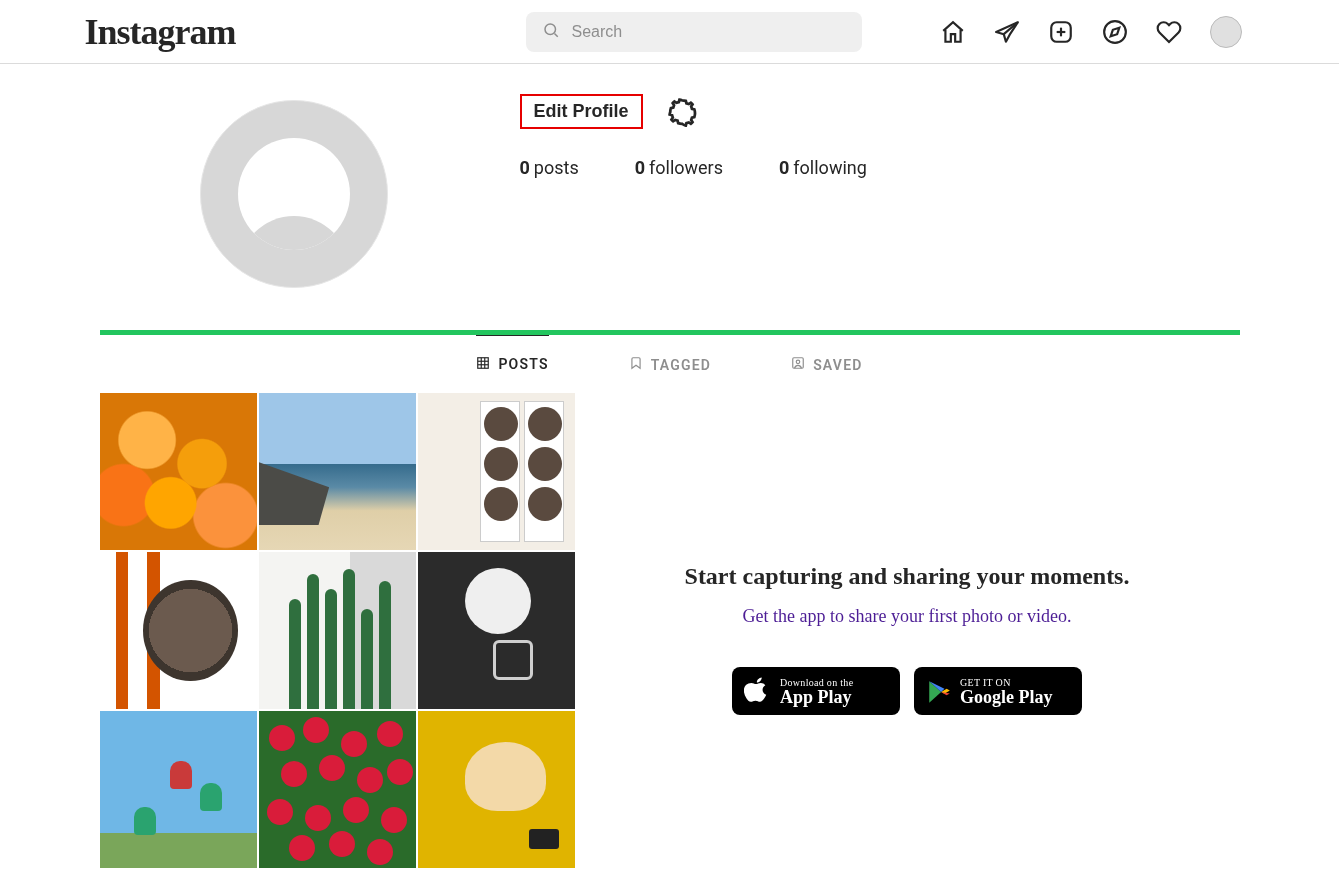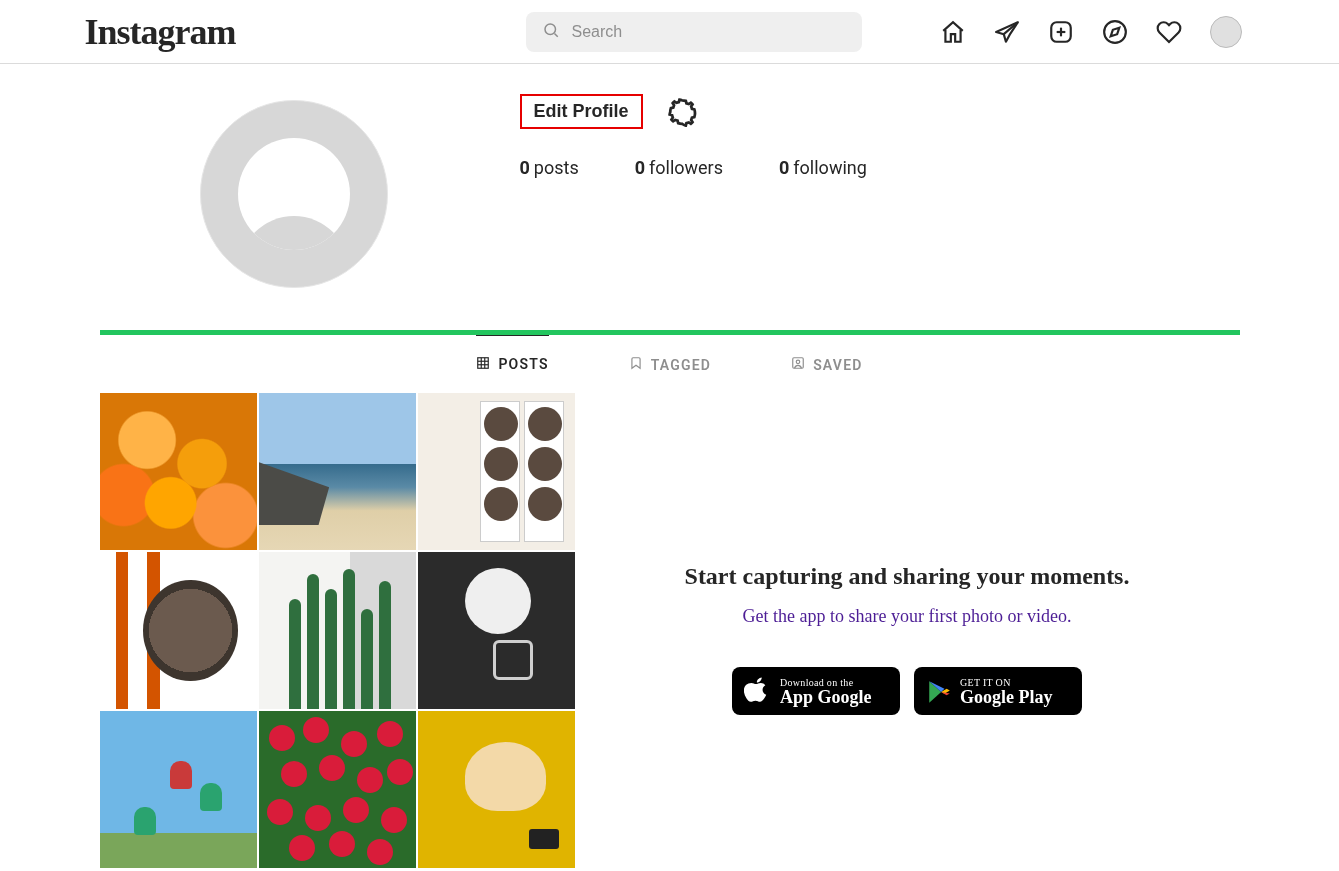--- a/index.html
+++ b/index.html
@@ -233,21 +233,21 @@
       <p>Get the app to share your first photo or video.</p>
       <div class="store-buttons">
         <div class="store-btn">
           <span>
             <svg viewBox="0 0 24 24" fill="#fff">
                 <path d="M16.365 1.43c0 1.14-.42 2.2-1.11 3.01-.84.98-2.22 1.74-3.36 1.65-.15-1.11.42-2.28 1.11-3.01.78-.86 2.13-1.5 3.36-1.65zM20.5 17.42c-.57 1.26-.84 1.82-1.56 2.94-1.02 1.56-2.46 3.5-4.23 3.52-1.59.02-2-.99-4.14-.98-2.15.01-2.6 1-4.19.98-1.78-.02-3.14-1.78-4.16-3.34C-.69 16.2-.99 11.1 1.79 8.38c1.3-1.27 3.35-2.01 5.06-2.01 1.74 0 2.83 1 4.27 1 1.39 0 2.24-1 4.27-1 1.52 0 3.13.83 4.28 2.26-3.76 2.06-3.15 7.44.83 8.79z"></path>
               </svg>
           </span>
           <div>
             <div class="small">Download on the</div>
-            <div class="big">App Google</div>
+            <div class="big">App Play</div>
           </div>
         </div>
         <div class="store-btn">
           <span class="gp-wrap">
             <svg viewBox="0 0 24 24">
                 <path fill="#34a853" d="M3 2l11 10L3 22z"></path>
                 <path fill="#fbbc04" d="M14 12l5-3 3 1.7-5 3z"></path>
                 <path fill="#ea4335" d="M14 12l8 1.3-3 1.7-5-3z"></path>
                 <path fill="#4285f4" d="M3 2l14 7-3 3L3 2z"></path>
               </svg>

